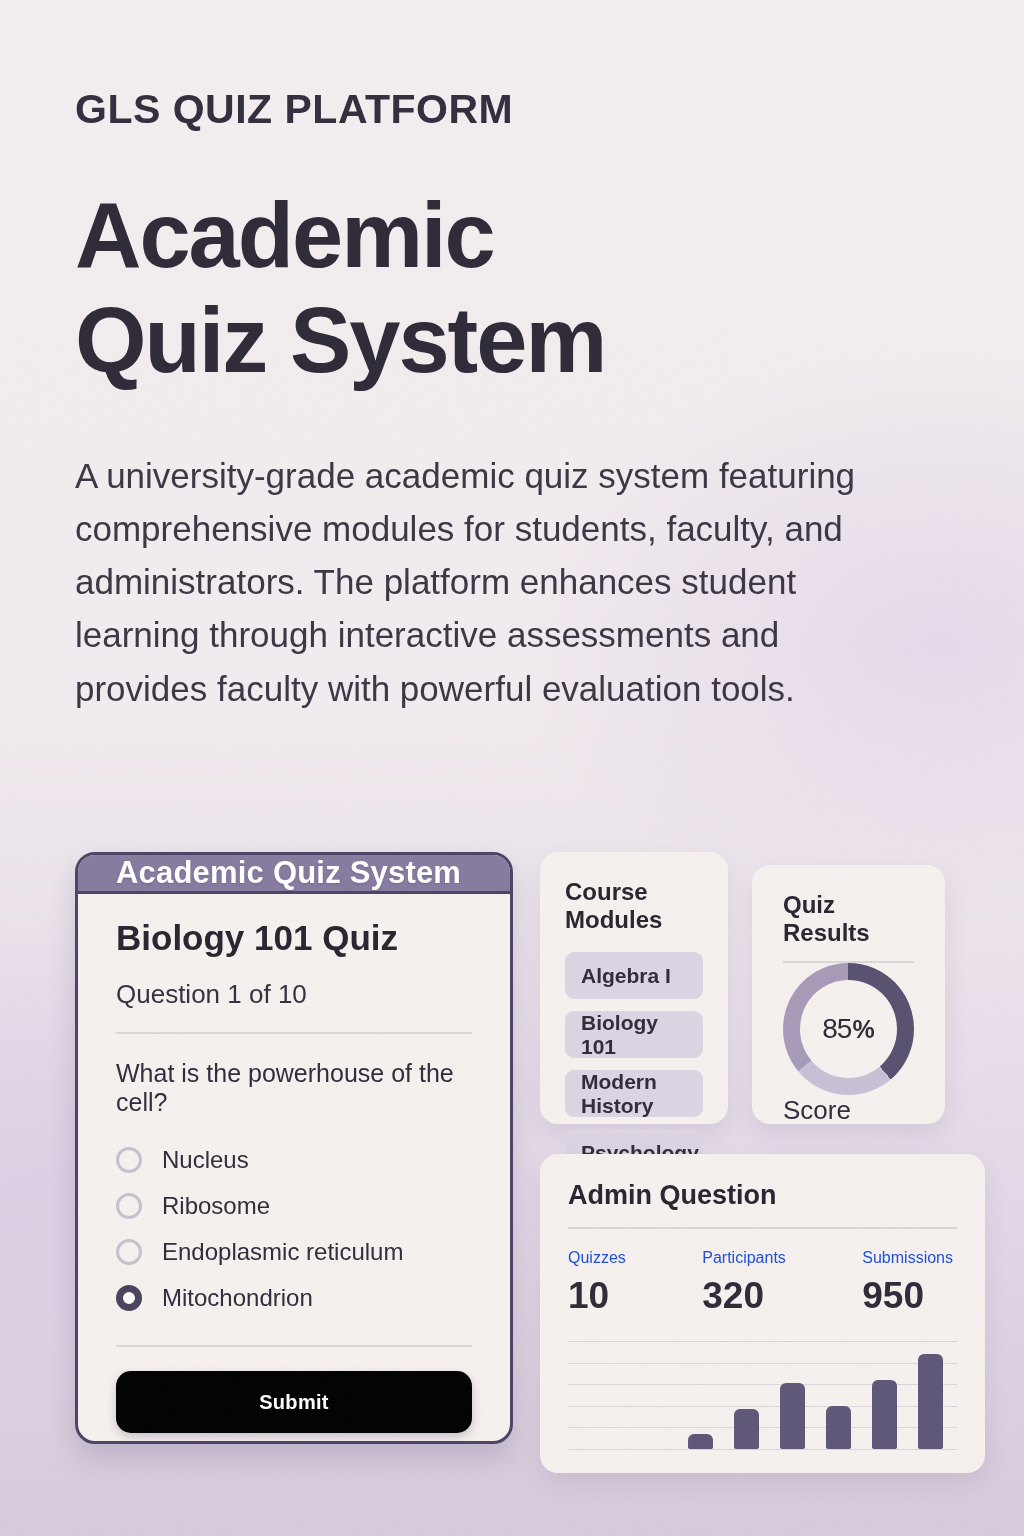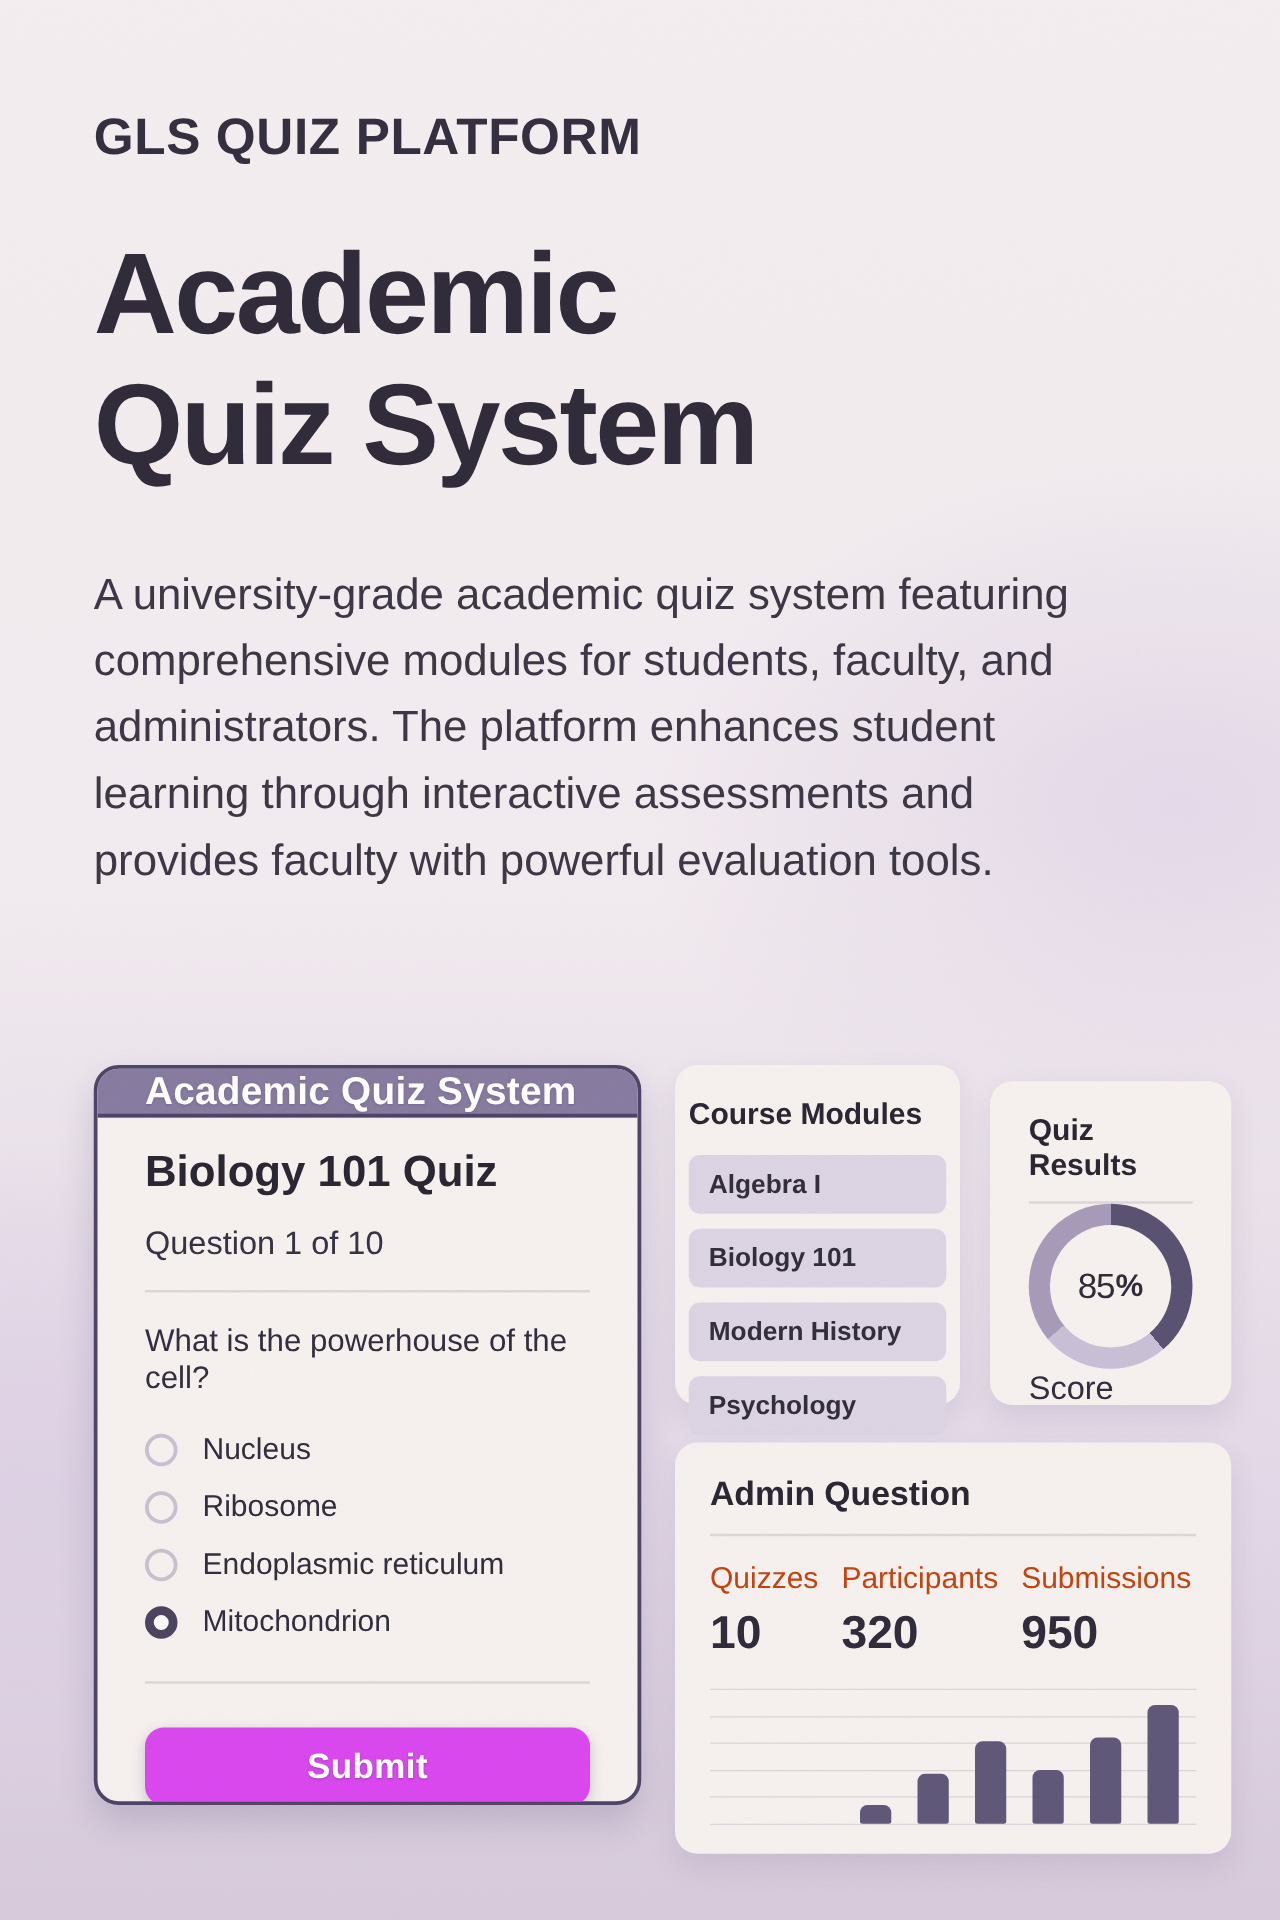--- a/index.html
+++ b/index.html
@@ -50,37 +50,37 @@
   .options { margin-top:29px; display:flex; flex-direction:column; gap:18px; }
   .option { display:flex; align-items:center; gap:20px; cursor:pointer; }
   .radio {
     width:26px; height:26px; border-radius:50%;
     border:3px solid #c7c0ce; background:transparent; flex:none;
   }
   .radio.selected { border:7px solid #49425c; background:#fdfbfa; }
   .option-label { font-size:24px; color:#2f2b3a; }
   .qc-div2 { margin-top:33px; }
   .submit-btn {
-    margin-top:35px; height:62px; border:0; border-radius:15px;
-    background:#d946ef; color:#fff; font-family:inherit;
-    font-size:28px; font-weight:700; letter-spacing:.3px; cursor:pointer;
+    margin-top:24px; height:62px; border:0; border-radius:15px;
+    background:#000000; color:#fff; font-family:inherit;
+    font-size:20px; font-weight:700; letter-spacing:.3px; cursor:pointer;
     box-shadow:0 4px 10px rgba(62,48,92,.25);
     text-shadow:0 1px 2px rgba(40,32,60,.3);
   }
 
   
   .right-col { width:445px; flex:none; display:flex; flex-direction:column; gap:30px; }
   .top-row { display:flex; gap:24px; height:272px; }
   .card {
     background:#f6f1ef; border-radius:18px;
     box-shadow:0 10px 22px rgba(90,70,110,.12);
   }
 
   
-  .modules-card { width:228px; flex:none; padding:26px 11px; }
+  .modules-card { width:188px; flex:none; padding:26px 25px; }
   .card-title { font-size:24px; font-weight:600; color:#28242f; }
   .module-list { margin-top:18px; display:flex; flex-direction:column; gap:12px; }
   .module-item {
     height:47px; background:#ddd4e3; border-radius:9px;
     display:flex; align-items:center; padding:0 16px;
     font-size:21px; font-weight:600; color:#2f2b3a; cursor:pointer;
   }
 
   
   .results-card { width:193px; flex:none; padding:26px 31px 24px 31px; display:flex; flex-direction:column;margin-top:13px; }
@@ -93,21 +93,21 @@
   }
   .score-value { font-size:28px; font-weight:400; color:#2d2937; letter-spacing:-1px;text-align:right; }
   .score-unit { font-size:25px; font-weight:600; color:#2d2937; margin-left:1px; }
   .score-label { font-size:26px; color:#2f2b3a; }
 
   
   .admin-card { flex:1; padding:26px 28px 24px 28px; display:flex; flex-direction:column; }
   .admin-title { font-size:27px; font-weight:600; color:#28242f; }
   .ad-div { margin-top:16px; }
   .stats-row { margin-top:20px; display:flex; justify-content:space-between; padding-right:4px; }
-  .stat-label { font-size:24px; color:#c2410c; }
+  .stat-label { font-size:16px; color:#1d4ed8; }
   .stat-value { margin-top:8px; font-size:37px; font-weight:700; color:#2d2937; }
   .chart { position:relative; margin-top:24px; flex:1; min-height:108px; }
   .gridline { position:absolute; left:0; right:0; height:0; border-top:1.5px solid #dcd4d8; }
   .bars { position:absolute; inset:0; display:flex; align-items:flex-end; justify-content:flex-end; gap:21px; padding-right:14px; }
   .bar { width:25px; background:#5e5677; border-radius:6px 6px 2px 2px; }
 </style>
 </head>
 <body>
 
 <div class="page">

